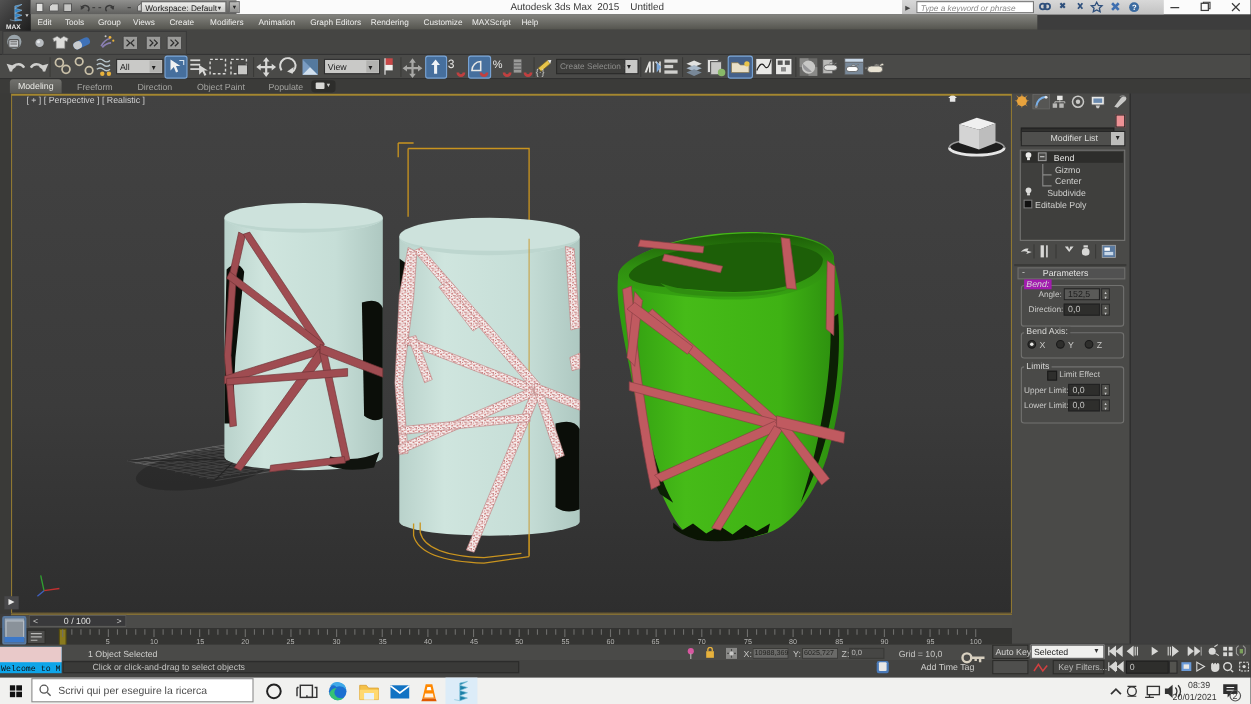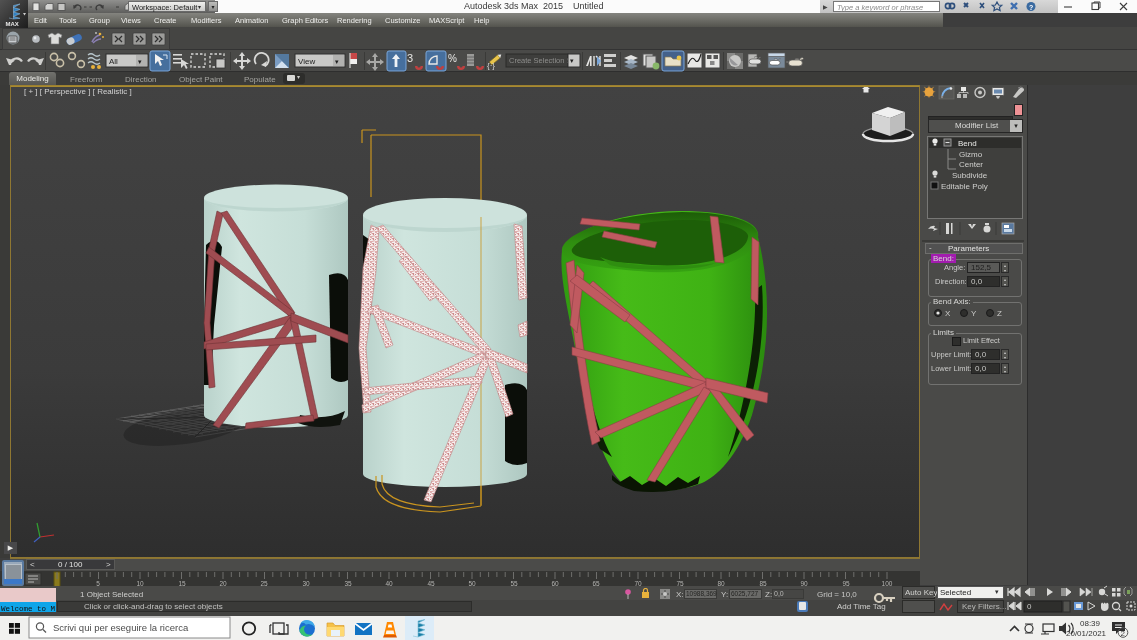--- a/index.html
+++ b/index.html
@@ -520,21 +520,21 @@
       <line x1="36" y1="1" x2="36" y2="14"></line>
       <line x1="72" y1="1" x2="72" y2="14"></line>
     </g>
 </svg>
 <div class="abs" style="left:922px;top:240px;width:102px;height:2px;background:#3a3a38;"></div>
 <div class="abs" style="left:925px;top:243px;width:98px;height:11px;background:#515151;border:1px solid #6e6e6c;box-sizing:border-box;"></div>
 <div class="abs" style="left:929px;top:243px;font-size:8px;color:#d8d8d6;">-</div>
 <div class="abs" style="left:948px;top:244px;font-size:8px;color:#e4e4e2;">Parameters</div>
 
 <div class="abs" style="left:928px;top:259px;width:92px;height:36px;border:1px solid #727270;border-radius:3px;"></div>
-<div class="abs" style="left:931px;top:254px;font-size:8px;color:#d8d8d6;background:#a21caf;padding:0 2px;">Bend:</div>
+<div class="abs" style="left:931px;top:254px;font-size:8px;color:#d8d8d6;background:#a21caf;padding:0 2px;font-style:italic;">Bend:</div>
 <div class="abs" style="left:944px;top:263px;font-size:7.5px;color:#cacac8;">Angle:</div>
 <div class="abs" style="left:967px;top:262px;width:33px;height:11px;background:#555553;"></div>
 <div class="abs dfield" style="left:967px;top:262px;width:33px;height:11px;padding-left:3px;background:#5a5a58;color:#1e1e1e;">152,5</div>
 <div class="abs" style="left:1001px;top:262px;width:8px;height:11px;background:#53534f;border:1px solid #2a2a2a;box-sizing:border-box;font-size:4px;color:#ccc;text-align:center;line-height:5px;">▴<br>▾</div>
 <div class="abs" style="left:935px;top:277px;font-size:7.5px;color:#cacac8;">Direction:</div>
 <div class="abs dfield" style="left:967px;top:276px;width:33px;height:11px;padding-left:3px;">0,0</div>
 <div class="abs" style="left:1001px;top:276px;width:8px;height:11px;background:#53534f;border:1px solid #2a2a2a;box-sizing:border-box;font-size:4px;color:#ccc;text-align:center;line-height:5px;">▴<br>▾</div>
 
 <div class="abs" style="left:928px;top:302px;width:92px;height:22px;border:1px solid #727270;border-radius:3px;"></div>
 <div class="abs" style="left:931px;top:297px;font-size:8px;color:#d8d8d6;background:#4a4a48;padding:0 2px;">Bend Axis:</div>

